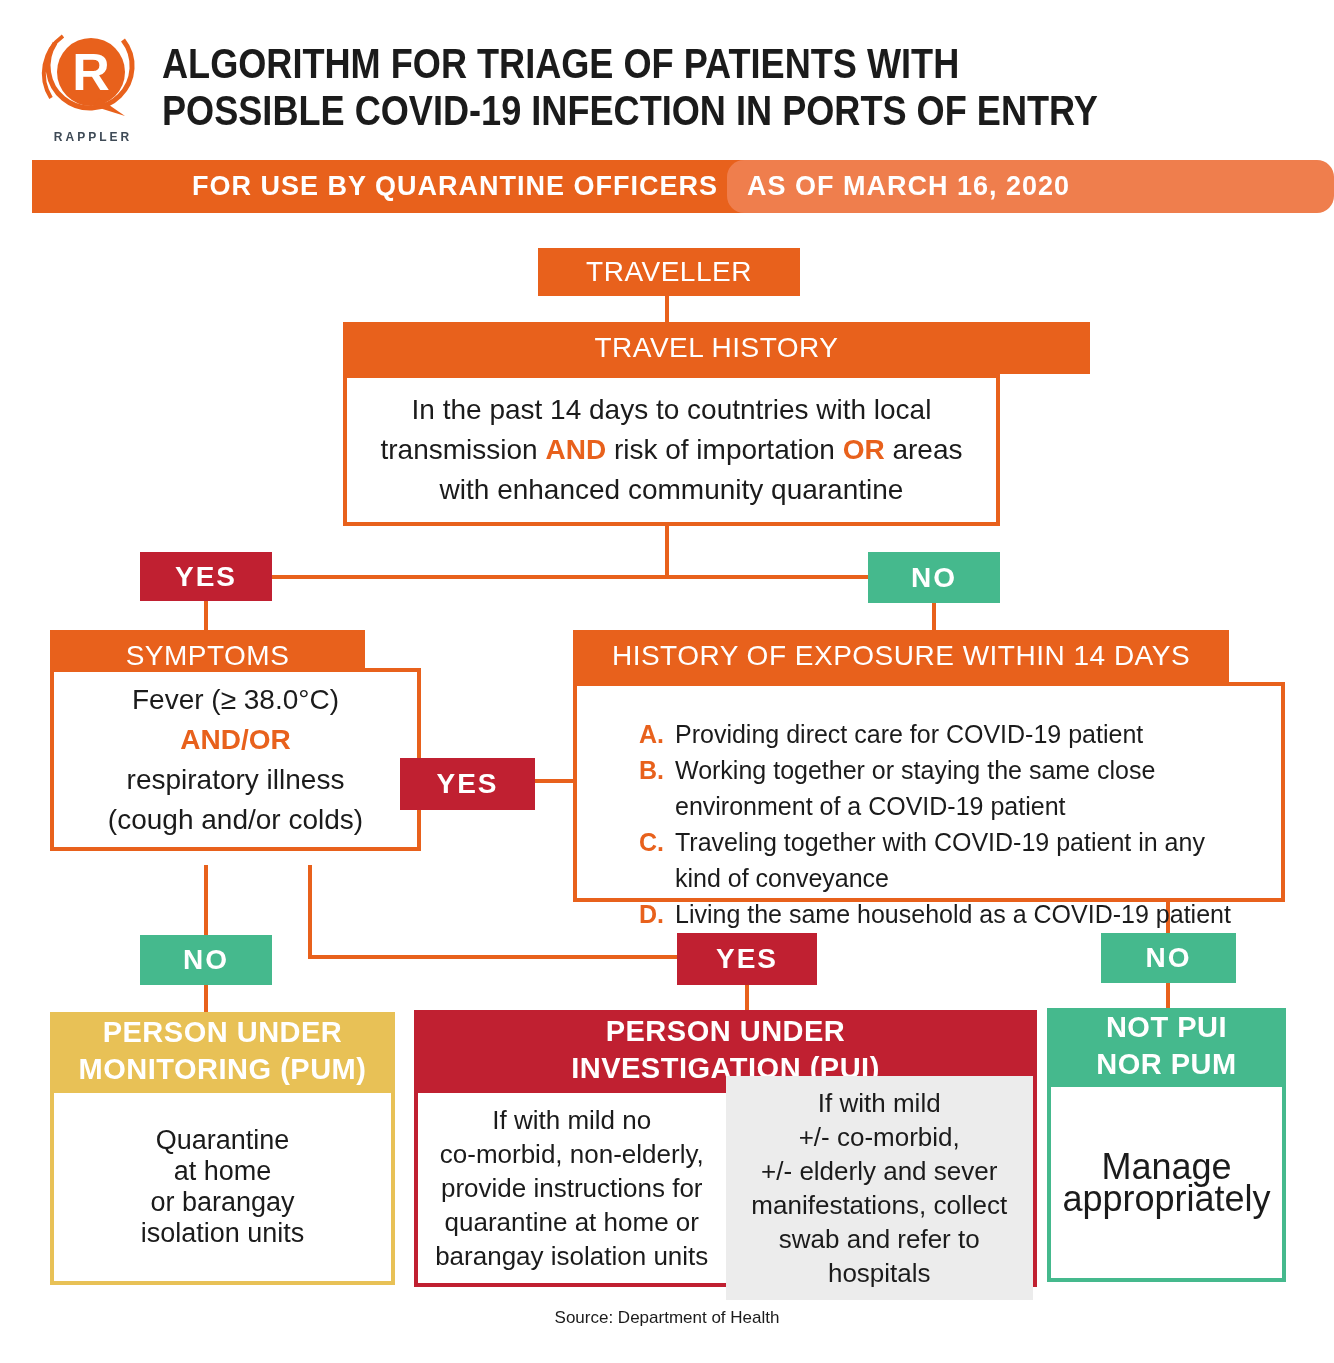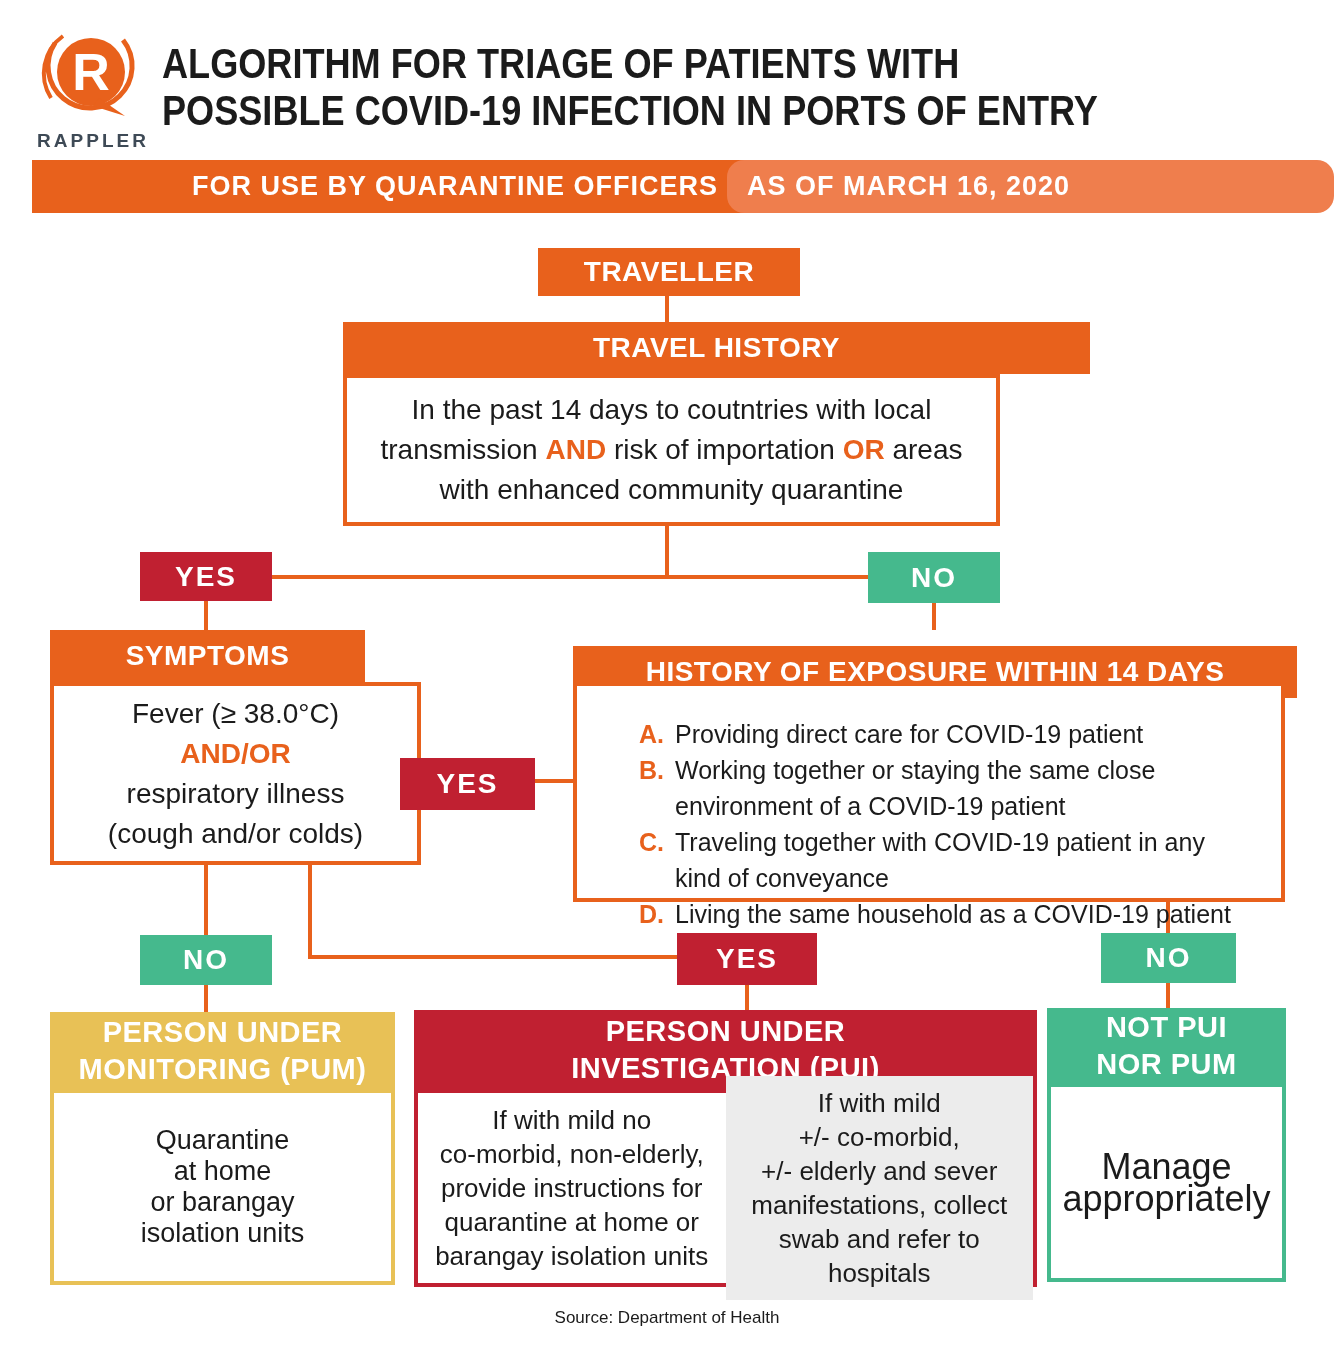--- a/index.html
+++ b/index.html
@@ -7,29 +7,29 @@
     position:relative;width:1334px;height:1363px;background:#fff;overflow:hidden;
     font-family:"Liberation Sans",sans-serif;color:#1b1b1b;
     --orange:#e8611c;--orange-light:#ef7e4d;--red:#c02031;--green:#45b98d;
     --gold:#e8c156;--gray:#ececec;--ink:#1b1b1b;--logo-gray:#3e4a56;
   }
   .abs{position:absolute;box-sizing:border-box;}
 
   
   .title-line{font-weight:bold;font-size:42px;line-height:47px;color:var(--ink);
     white-space:nowrap;transform:scaleX(0.86);transform-origin:left top;letter-spacing:0;}
-  .logo-name{font-weight:bold;font-size:19px;letter-spacing:3px;color:var(--logo-gray);text-align:center;}
+  .logo-name{font-weight:bold;font-size:12px;letter-spacing:3px;color:var(--logo-gray);text-align:center;}
 
   
   .banner-seg{display:flex;align-items:center;color:#fff;font-weight:bold;font-size:27px;letter-spacing:1px;}
   .banner-left{background:var(--orange);padding-left:160px;}
   .banner-right{background:var(--orange-light);padding-left:20px;border-radius:17px;}
 
   
-  .hbox{background:var(--orange);color:#fff;font-weight:bold;font-size:28px;letter-spacing:0.5px;
+  .hbox{background:var(--orange);color:#fff;font-weight:normal;font-size:28px;letter-spacing:0.5px;
         display:flex;align-items:center;justify-content:center;text-align:center;}
   .body-box{background:#fff;border:4px solid var(--orange);display:flex;align-items:center;
         justify-content:center;text-align:center;font-size:28px;line-height:40px;}
   .decision{display:flex;align-items:center;justify-content:center;color:#fff;
         font-weight:bold;font-size:28px;letter-spacing:2px;}
   .decision.red{background:var(--red);}
   .decision.green{background:var(--green);}
   .accent{color:var(--orange);font-weight:bold;}
   .line{background:var(--orange);}
 
@@ -105,27 +105,27 @@
 
   <div class="abs hbox" style="left:343px;top:322px;width:747px;height:52px;">TRAVEL HISTORY</div>
   <div class="abs body-box" style="left:343px;top:374px;width:657px;height:152px;font-size:28px;">
     <div><span>In the past 14 days to coutntries with local</span><br><span>transmission </span><span class="accent">AND</span><span> risk of importation </span><span class="accent">OR</span><span> areas</span><br><span>with enhanced community quarantine</span></div>
   </div>
 
   <div class="abs decision red" style="left:140px;top:552px;width:132px;height:49px;">YES</div>
   <div class="abs decision green" style="left:868px;top:552px;width:132px;height:51px;">NO</div>
 
   <div class="abs hbox" style="left:50px;top:630px;width:315px;height:52px;">SYMPTOMS</div>
-  <div class="abs body-box" style="left:50px;top:682px;width:371px;height:183px;">
+  <div class="abs body-box" style="left:50px;top:668px;width:371px;height:183px;">
     <div><span>Fever (≥ 38.0°C)</span><br><span class="accent">AND/OR</span><br><span>respiratory illness</span><br><span>(cough and/or colds)</span></div>
   </div>
 
   <div class="abs decision red" style="left:400px;top:758px;width:135px;height:52px;">YES</div>
 
-  <div class="abs hbox" style="left:573px;top:646px;width:724px;height:52px;">HISTORY OF EXPOSURE WITHIN 14 DAYS</div>
+  <div class="abs hbox" style="left:573px;top:630px;width:656px;height:52px;">HISTORY OF EXPOSURE WITHIN 14 DAYS</div>
   <div class="abs exp-body" style="left:573px;top:682px;width:712px;height:220px;">
       <div class="exp-item">
         <span class="exp-letter">A.</span>
         <span class="exp-text">Providing direct care for COVID-19 patient</span>
       </div>
       <div class="exp-item">
         <span class="exp-letter">B.</span>
         <span class="exp-text">Working together or staying the same close environment of a COVID-19 patient</span>
       </div>
       <div class="exp-item">

